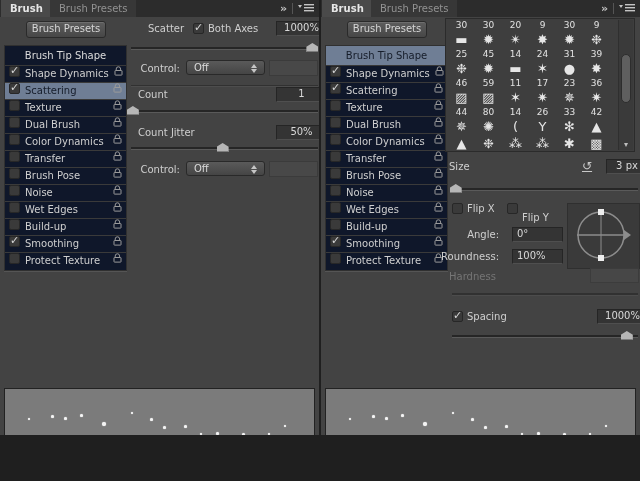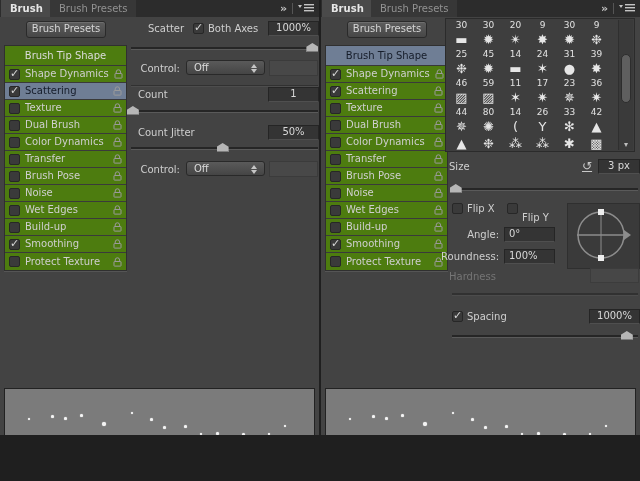--- a/index.html
+++ b/index.html
@@ -17,38 +17,38 @@
   .tabicons{position:absolute;right:4px;top:0;height:17px;display:flex;align-items:center;gap:5px;}
   .collapse{color:#c4c4c4;font-weight:bold;font-size:11px;line-height:10px;}
   .vsep{width:1px;height:11px;background:#555;}
 
   
   .presets-btn{position:absolute;left:26px;top:21px;width:78px;height:15px;line-height:14px;
      text-align:center;color:#d6d6d6;background:linear-gradient(#5d5d5d,#474747);
      border:1px solid #2a2a2a;border-radius:3px;box-shadow:inset 0 1px 0 #6e6e6e;}
 
   
-  .settings-box{position:absolute;left:4px;top:45px;width:121px;background:#4d7c0f;
+  .settings-box{position:absolute;left:4px;top:45px;width:121px;background:#0f172a;
      border:1px solid #303030;box-shadow:0 1px 0 #555;}
   .s-header{height:19px;line-height:19px;text-align:center;color:#dcdcdc;border-bottom:1px solid #383838;}
-  .s-row{height:17px;display:flex;align-items:center;gap:5px;padding:0 4px;border-bottom:1px solid #3a3a3a;box-sizing:border-box;}
+  .s-row{height:17px;display:flex;align-items:flex-start;gap:5px;padding:0 4px;border-bottom:1px solid #3a3a3a;box-sizing:border-box;}
   .s-row:last-child{border-bottom:none;}
   .s-label{flex:1;white-space:nowrap;line-height:16px;}
   .selected{background:#6f7e95;color:#151c29;}
   .lock{display:inline-flex;margin-left:auto;}
 
   
   .cb{width:11px;height:11px;background:#3a3a3a;border:1px solid #272727;border-radius:2px;
       position:relative;display:inline-block;box-sizing:border-box;flex:none;}
   .cb.checked::after{content:"\2713";position:absolute;left:0px;top:-3px;font-size:11px;color:#d8d8d8;}
   .lbl{position:absolute;white-space:nowrap;color:#cfcfcf;}
   .lbl.r{text-align:right;}
   .lbl.dim{color:#757575;}
   .vbox{position:absolute;height:13px;line-height:12px;text-align:center;color:#d8d8d8;
-        background:#343434;border:1px solid #252525;border-bottom-color:#4f4f4f;box-sizing:content-box;}
+        background:#343434;border:1px solid #252525;border-bottom-color:#4f4f4f;box-sizing:content-box;margin-left:8px;}
   .dbox{position:absolute;height:14px;background:#484848;border:1px solid #3b3b3b;}
   .dropdown{position:absolute;height:15px;line-height:14px;padding-left:7px;color:#dadada;
         background:linear-gradient(#5a5a5a,#454545);border:1px solid #292929;border-radius:3px;box-sizing:border-box;}
   .dd-arrows{position:absolute;right:6px;top:3px;width:7px;}
   .dd-arrows i{display:block;width:0;height:0;border-left:3.5px solid transparent;border-right:3.5px solid transparent;}
   .dd-arrows i.up{border-bottom:4px solid #c6c6c6;margin-bottom:1px;}
   .dd-arrows i.dn{border-top:4px solid #c6c6c6;}
   .slider{position:absolute;height:10px;}
   .slider .track{position:absolute;left:0;right:0;top:5px;height:2px;background:#262626;border-bottom:1px solid #5a5a5a;}
   .slider .thumb{position:absolute;top:1px;width:12px;height:9px;background:#b6b6b6;transform:translateX(-50%);

